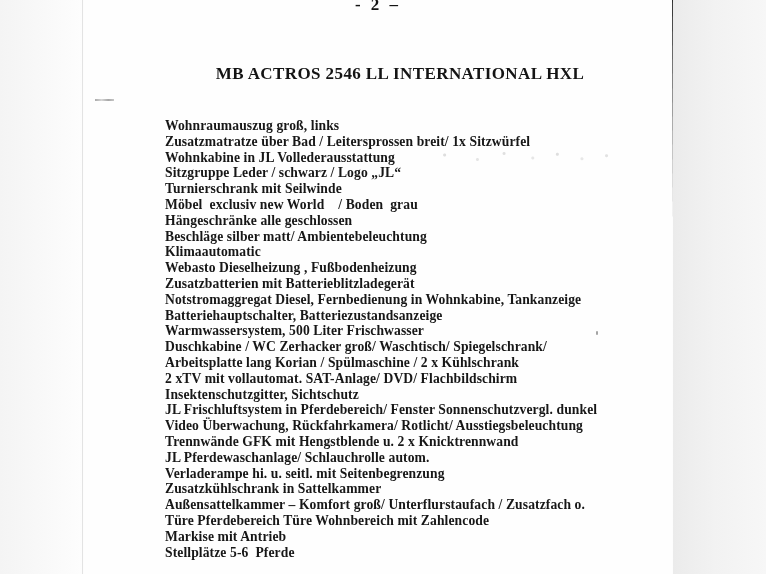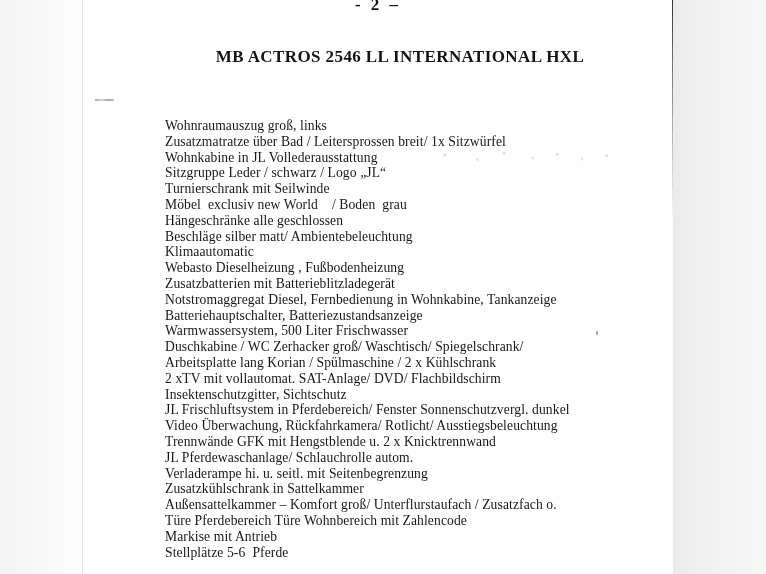--- a/index.html
+++ b/index.html
@@ -62,36 +62,36 @@
     top: 12px;
     text-align: center;
     font-size: 30px;
     font-weight: bold;
     letter-spacing: 1.5px;
     color: #121212;
   }
   .doc-subtitle {
     position: absolute;
     left: 0; right: 0;
-    top: 47px;
+    top: 64px;
     text-align: center;
     font-size: 17px;
     font-weight: bold;
     letter-spacing: 0.4px;
     color: #141414;
     padding-left: 44px;
   }
 
   .equipment-list {
     position: absolute;
     left: 81px;   
     top: 118px;
     width: 470px;
     font-size: 13.6px;
-    font-weight: normal;
+    font-weight: bold;
     line-height: 15.8px;
     color: #171717;
     white-space: pre-wrap;
   }
   .equipment-list .line {
     height: 15.8px;
     overflow: visible;
     white-space: pre;
     letter-spacing: 0.1px;
   }

